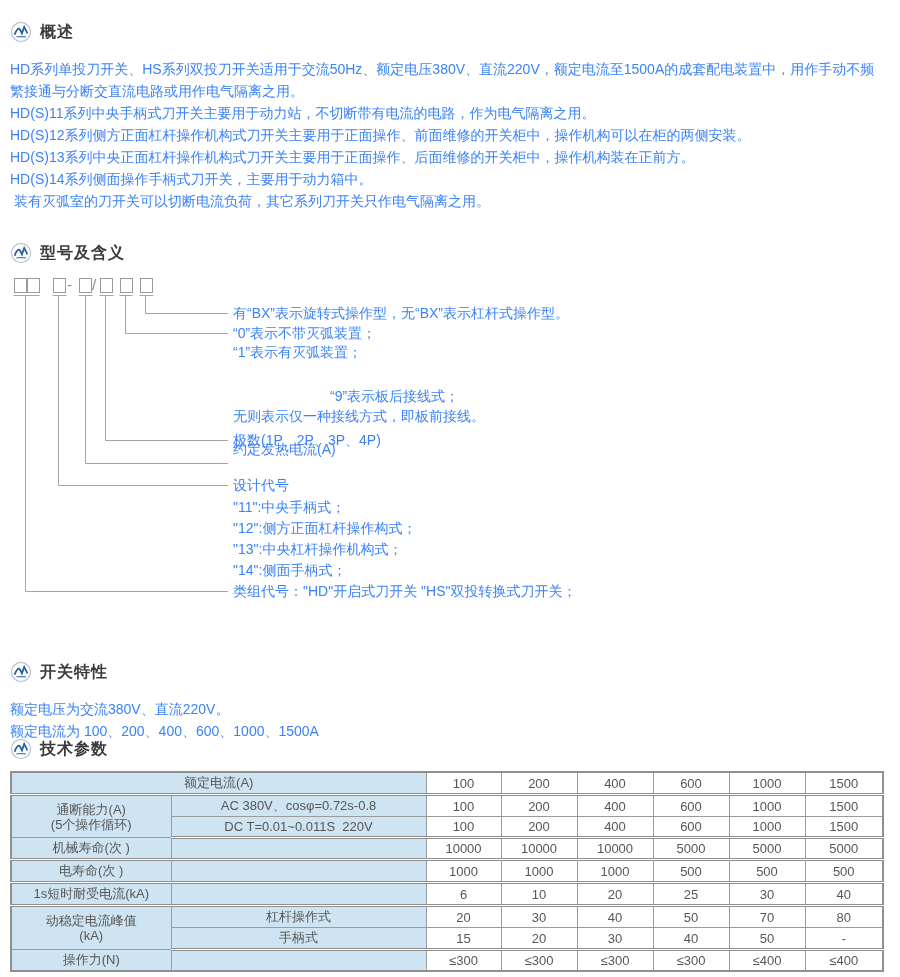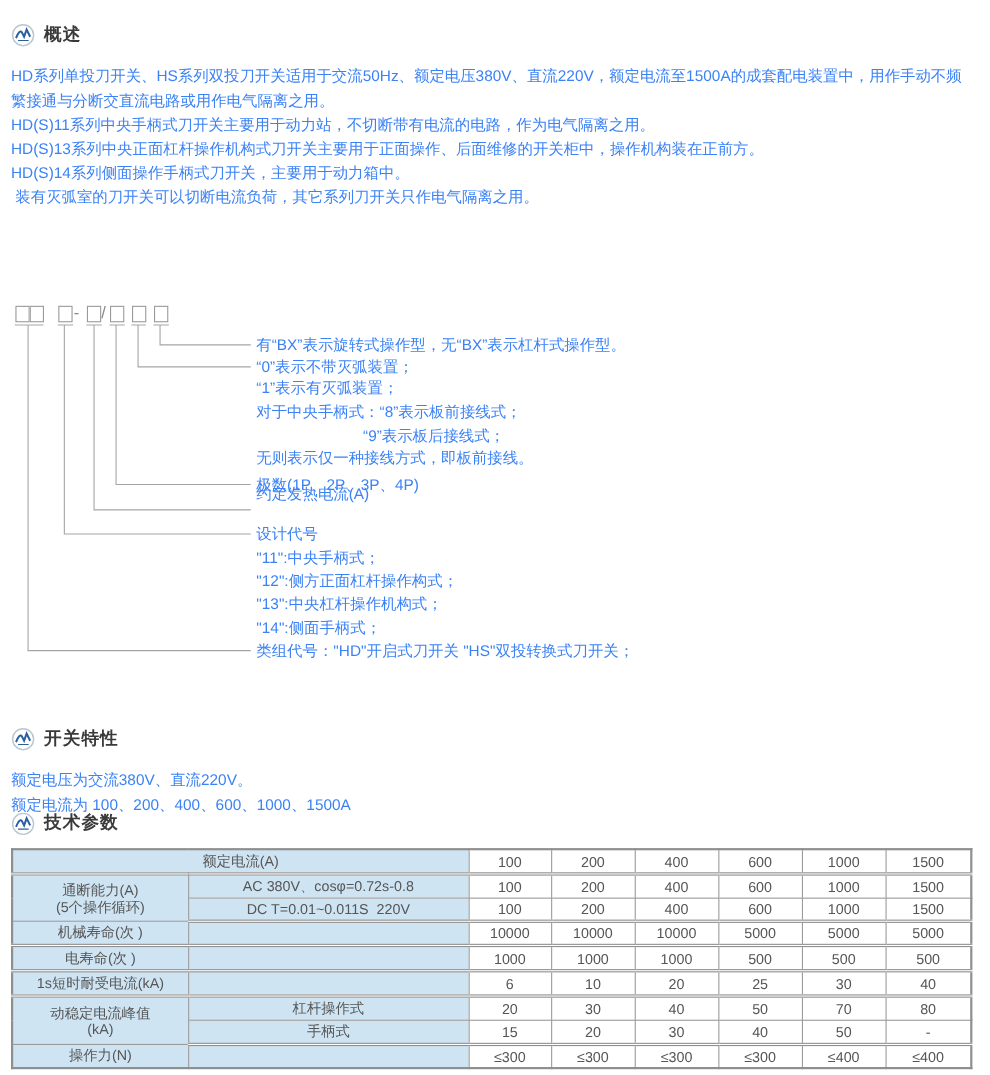--- a/index.html
+++ b/index.html
@@ -50,26 +50,39 @@
           <circle cx="12" cy="12" r="10.4" fill="#ffffff" stroke="#b9c6d2" stroke-width="1.4"></circle>
           <path d="M5 15 C7.5 8.5, 9.5 7, 11 9.5 L13 13.5 L15.5 6.5 L19 13.5" stroke="#2c5f9e" stroke-width="2" fill="none"></path>
           <path d="M7 17.2 H17.5" stroke="#2c5f9e" stroke-width="1.1"></path>
         </svg>
       </span>
       <h2>概述</h2>
     </div>
     <div class="body-text">
       <p>HD系列单投刀开关、HS系列双投刀开关适用于交流50Hz、额定电压380V、直流220V，额定电流至1500A的成套配电装置中，用作手动不频繁接通与分断交直流电路或用作电气隔离之用。</p>
       <p>HD(S)11系列中央手柄式刀开关主要用于动力站，不切断带有电流的电路，作为电气隔离之用。</p>
+      <p>HD(S)12系列侧方正面杠杆操作机构式刀开关主要用于正面操作、前面维修的开关柜中，操作机构可以在柜的两侧安装。</p>
       <p>HD(S)13系列中央正面杠杆操作机构式刀开关主要用于正面操作、后面维修的开关柜中，操作机构装在正前方。</p>
       <p>HD(S)14系列侧面操作手柄式刀开关，主要用于动力箱中。</p>
       <p> 装有灭弧室的刀开关可以切断电流负荷，其它系列刀开关只作电气隔离之用。</p>
     </div>
   </section>
 
+  <section class="sec" style="top:241px">
+    <div class="sec-head">
+      <span class="logo-icon">
+        <svg viewBox="0 0 24 24" width="22" height="22">
+          <circle cx="12" cy="12" r="10.4" fill="#ffffff" stroke="#b9c6d2" stroke-width="1.4"></circle>
+          <path d="M5 15 C7.5 8.5, 9.5 7, 11 9.5 L13 13.5 L15.5 6.5 L19 13.5" stroke="#2c5f9e" stroke-width="2" fill="none"></path>
+          <path d="M7 17.2 H17.5" stroke="#2c5f9e" stroke-width="1.1"></path>
+        </svg>
+      </span>
+      <h2>型号及含义</h2>
+    </div>
+  </section>
 
   <div class="diagram">
 
     <div class="mbox" style="left:14px"></div>
     <div class="mbox" style="left:27px"></div>
     <div class="mbox" style="left:53px"></div>
     <span class="msep" style="left:67px">-</span>
     <div class="mbox" style="left:79px"></div>
     <span class="msep" style="left:92px">/</span>
     <div class="mbox" style="left:100px"></div>
@@ -89,21 +102,20 @@
         <path d="M105.5 23.5 V168.5 H228"></path>
         <path d="M85.5 23.5 V191.5 H228"></path>
         <path d="M58.5 23.5 V213.5 H228"></path>
         <path d="M25.5 23.5 V319.5 H228"></path>
       </g>
     </svg>
 
     <div class="dlabel l1">有“BX”表示旋转式操作型，无“BX”表示杠杆式操作型。</div>
     <div class="dlabel l2">“0”表示不带灭弧装置；</div>
     <div class="dlabel l3">“1”表示有灭弧装置；</div>
-    <div class="dlabel l4">对于中央手柄式：“8”表示板前接线式；</div>
     <div class="dlabel l5">“9”表示板后接线式；</div>
     <div class="dlabel l6">无则表示仅一种接线方式，即板前接线。</div>
     <div class="dlabel l7">极数(1P、2P、3P、4P)</div>
     <div class="dlabel l8">约定发热电流(A)</div>
     <div class="dlabel l9">设计代号</div>
     <div class="dlabel l10">"11":中央手柄式；</div>
     <div class="dlabel l11">"12":侧方正面杠杆操作构式；</div>
     <div class="dlabel l12">"13":中央杠杆操作机构式；</div>
     <div class="dlabel l13">"14":侧面手柄式；</div>
     <div class="dlabel l14">类组代号："HD"开启式刀开关 "HS"双投转换式刀开关；</div>

